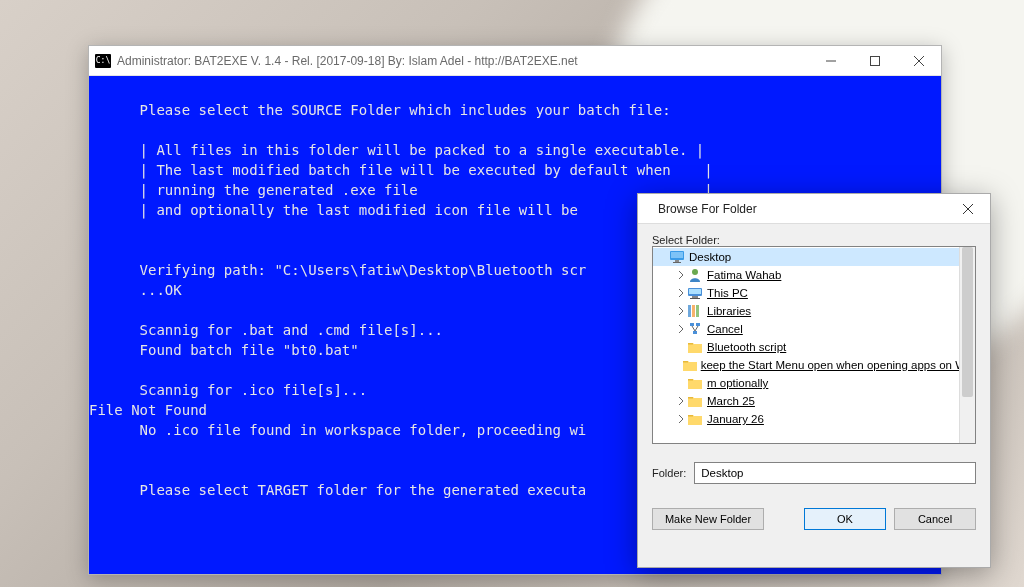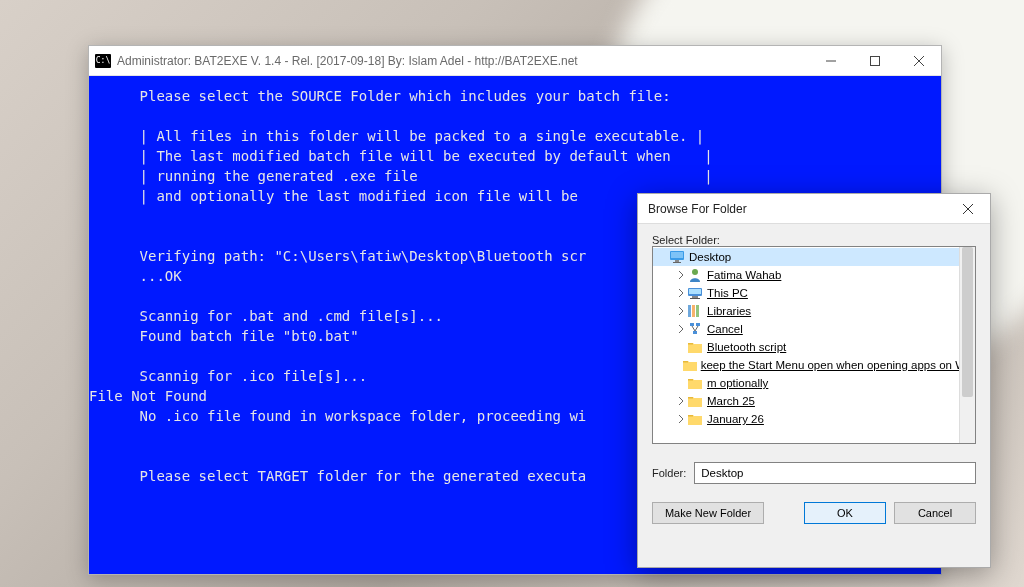--- a/index.html
+++ b/index.html
@@ -42,38 +42,38 @@
     text-align:center; border-radius:1px;
     margin-right: 6px;
   }
   .term-title { color:#6a6a6a; font-size:12px; flex:1; white-space:nowrap; overflow:hidden; }
   .winbtns { display:flex; }
   .winbtn { width:44px; height:30px; display:flex; align-items:center; justify-content:center; color:#444; }
   .term-body {
     flex:1; background:#0019ff; color:#e6e6e6;
     font-family: Consolas, "Lucida Console", monospace;
     font-size: 14px; line-height: 20px;
-    padding: 10px 0 0 0;
+    padding: 24px 0 0 0;
     white-space: pre; overflow:hidden;
   }
   
   
   .dlg {
     position:absolute;
     left:637px; top:193px;
     width:354px; height:375px;
     background:#f0f0f0;
     border:1px solid #aaa;
     box-shadow: 0 6px 28px rgba(0,0,0,.35);
     display:flex; flex-direction:column;
   }
   .dlg-titlebar {
     height:30px; background:#fff;
     display:flex; align-items:center;
-    padding-left:10px;
+    padding-left:20px;
     border-bottom:1px solid #ddd;
   }
   .dlg-title { flex:1; font-size:12px; color:#222; }
   .dlg-close { width:44px; height:30px; display:flex; align-items:center; justify-content:center; color:#333; font-size:13px;}
   .dlg-body { flex:1; padding:10px 14px 12px 14px; display:flex; flex-direction:column; }
   .dlg-prompt { font-size:11px; color:#222; }
   .tree {
     border:1px solid #828282; background:#fff; height:198px;
     overflow:hidden; position:relative;
   }
@@ -90,21 +90,21 @@
   .tree-row.lvl1 { padding-left: 22px; text-decoration: underline; }
   .vscroll { position:absolute; right:0; top:0; bottom:0; width:16px; background:#f0f0f0; border-left:1px solid #ddd;}
   .vthumb { position:absolute; left:2px; right:2px; top:0; height:150px; background:#cdcdcd; border-radius:2px;}
 
   .folder-row { display:flex; align-items:center; margin-top:18px; }
   .folder-label { font-size:11px; margin-right:8px; color:#222;}
   .folder-input {
     flex:1; height:22px; border:1px solid #828282; background:#fff;
     padding:0 6px; font-size:11.5px; color:#000;
   }
-  .dlg-buttons { display:flex; margin-top:18px; align-items:center; }
+  .dlg-buttons { display:flex; margin-top:24px; align-items:center; }
   .dlg-buttons .spacer { flex:1; }
   .btn {
     min-width:82px; height:22px;
     border:1px solid #adadad; background:#e1e1e1;
     font-size:11px; color:#000;
     display:inline-flex; align-items:center; justify-content:center;
     margin-left:8px; padding:0 10px;
     cursor:default;
   }
   .btn.makenew { margin-left:0; min-width:112px; }

